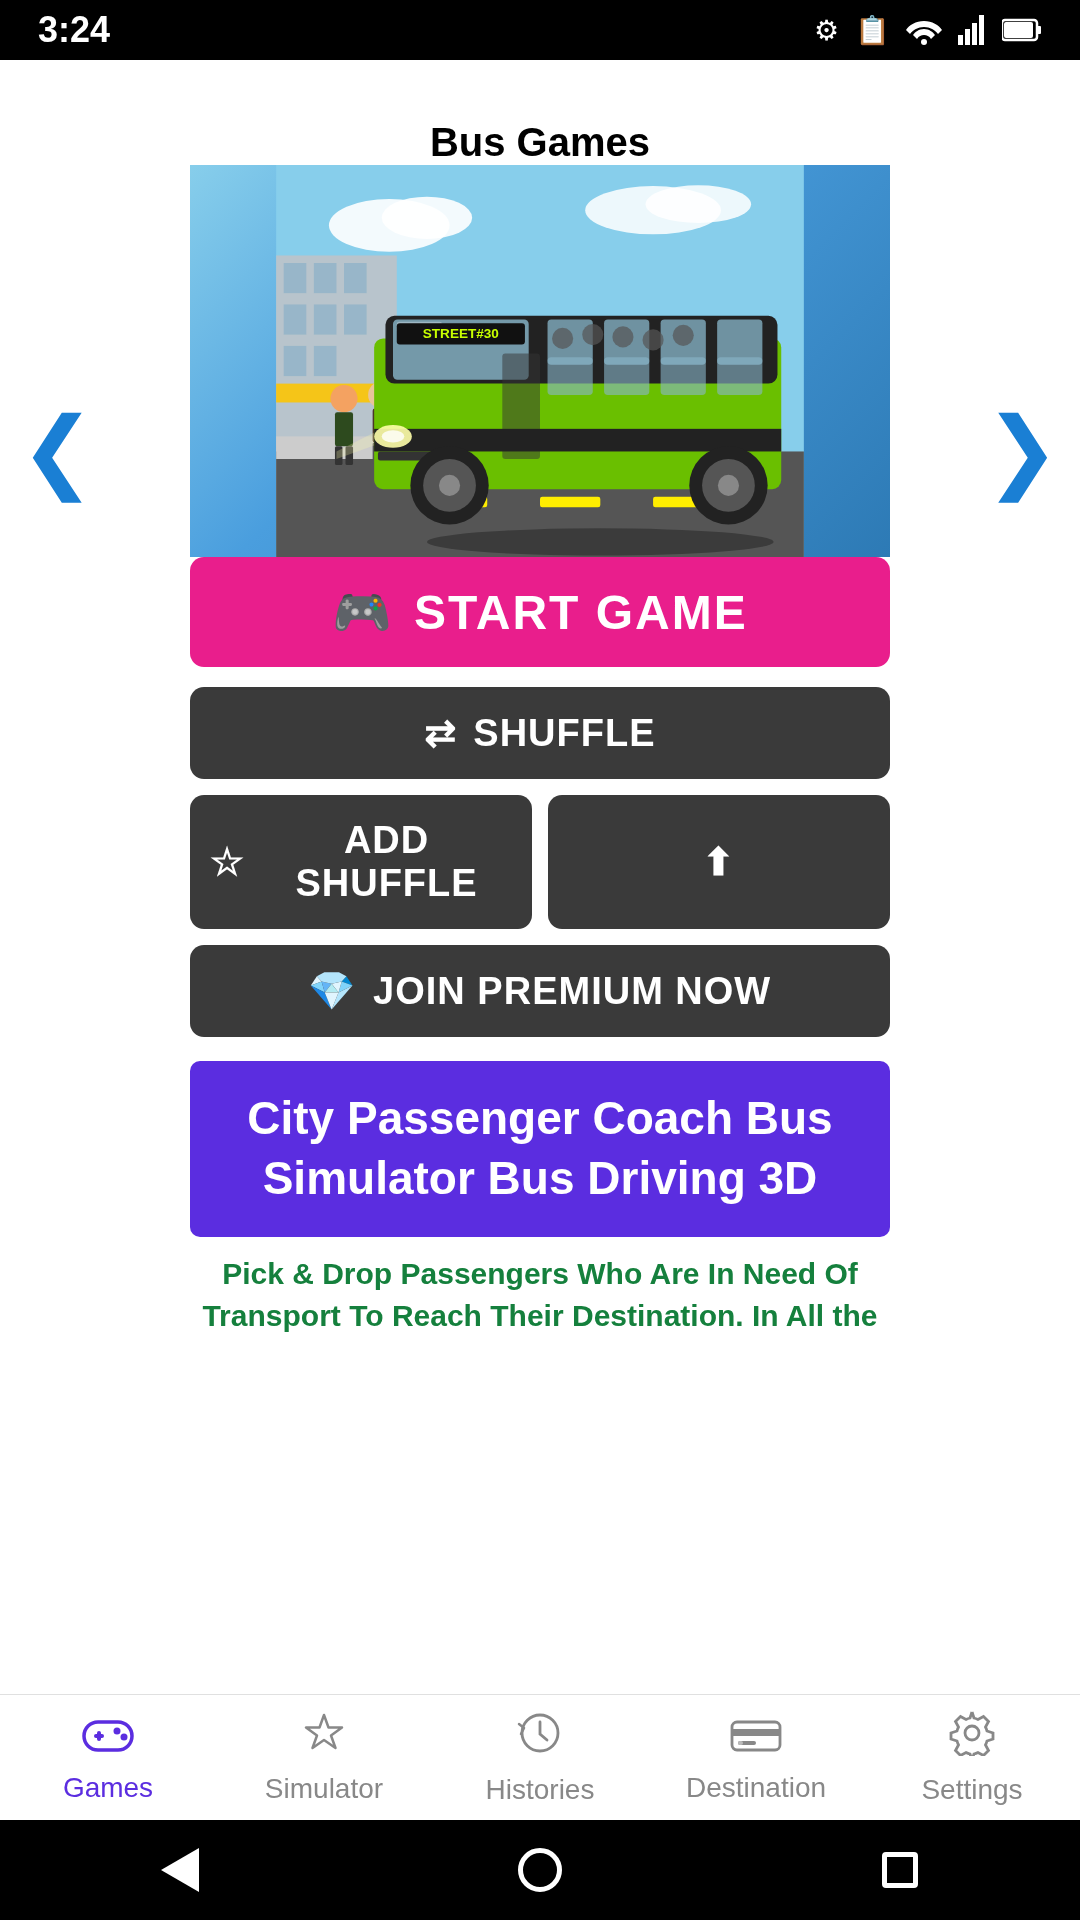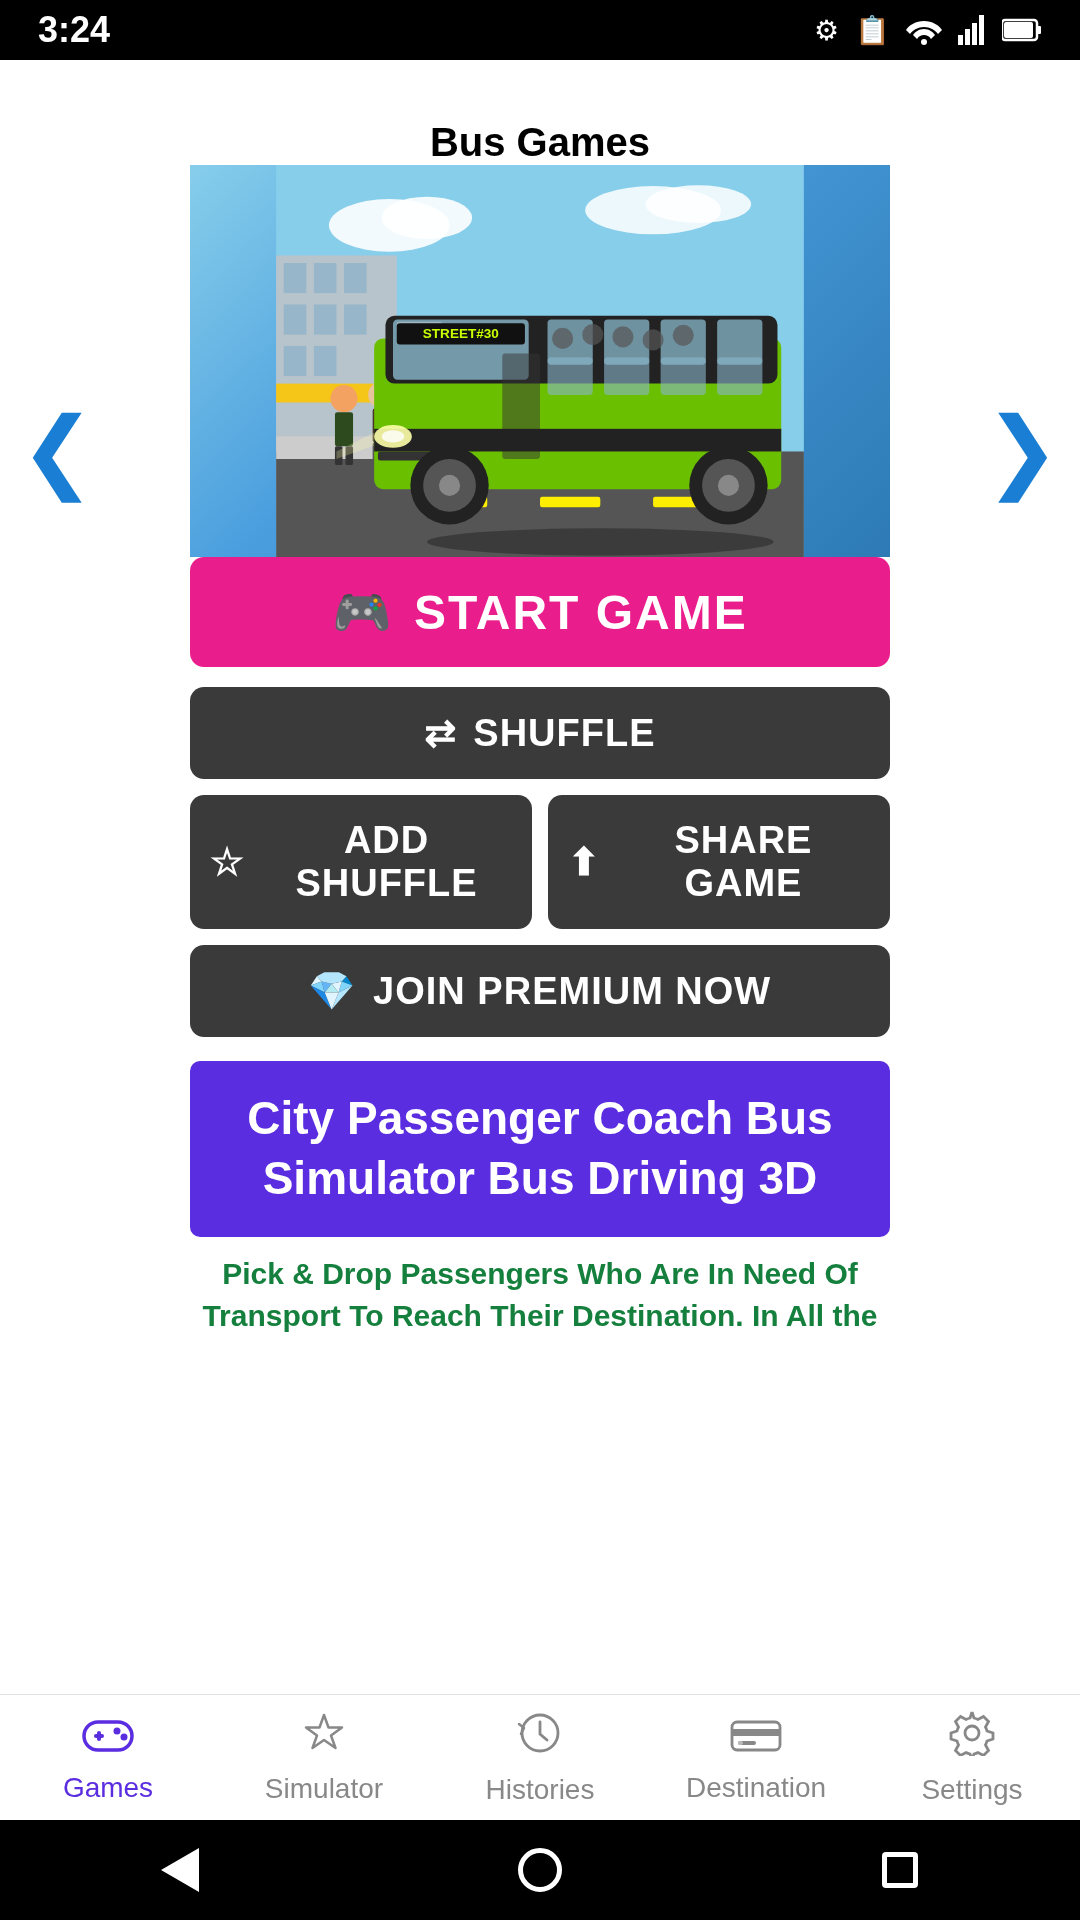--- a/index.html
+++ b/index.html
@@ -386,21 +386,20 @@
         <span>⇄</span>
         <span>SHUFFLE</span>
       </button>
       <div class="btn-row">
         <button class="btn-dark">
           <span>☆</span>
           <span>ADD SHUFFLE</span>
         </button>
         <button class="btn-dark">
           <span>⬆</span>
-          <span>SHARE GAME</span>
         </button>
       </div>
       <button class="btn-dark">
         <span>💎</span>
         <span>JOIN PREMIUM NOW</span>
       </button>
     </div>
 
     <div class="game-title-banner">
       <div class="game-title-text">City Passenger Coach Bus Simulator Bus Driving 3D</div>

